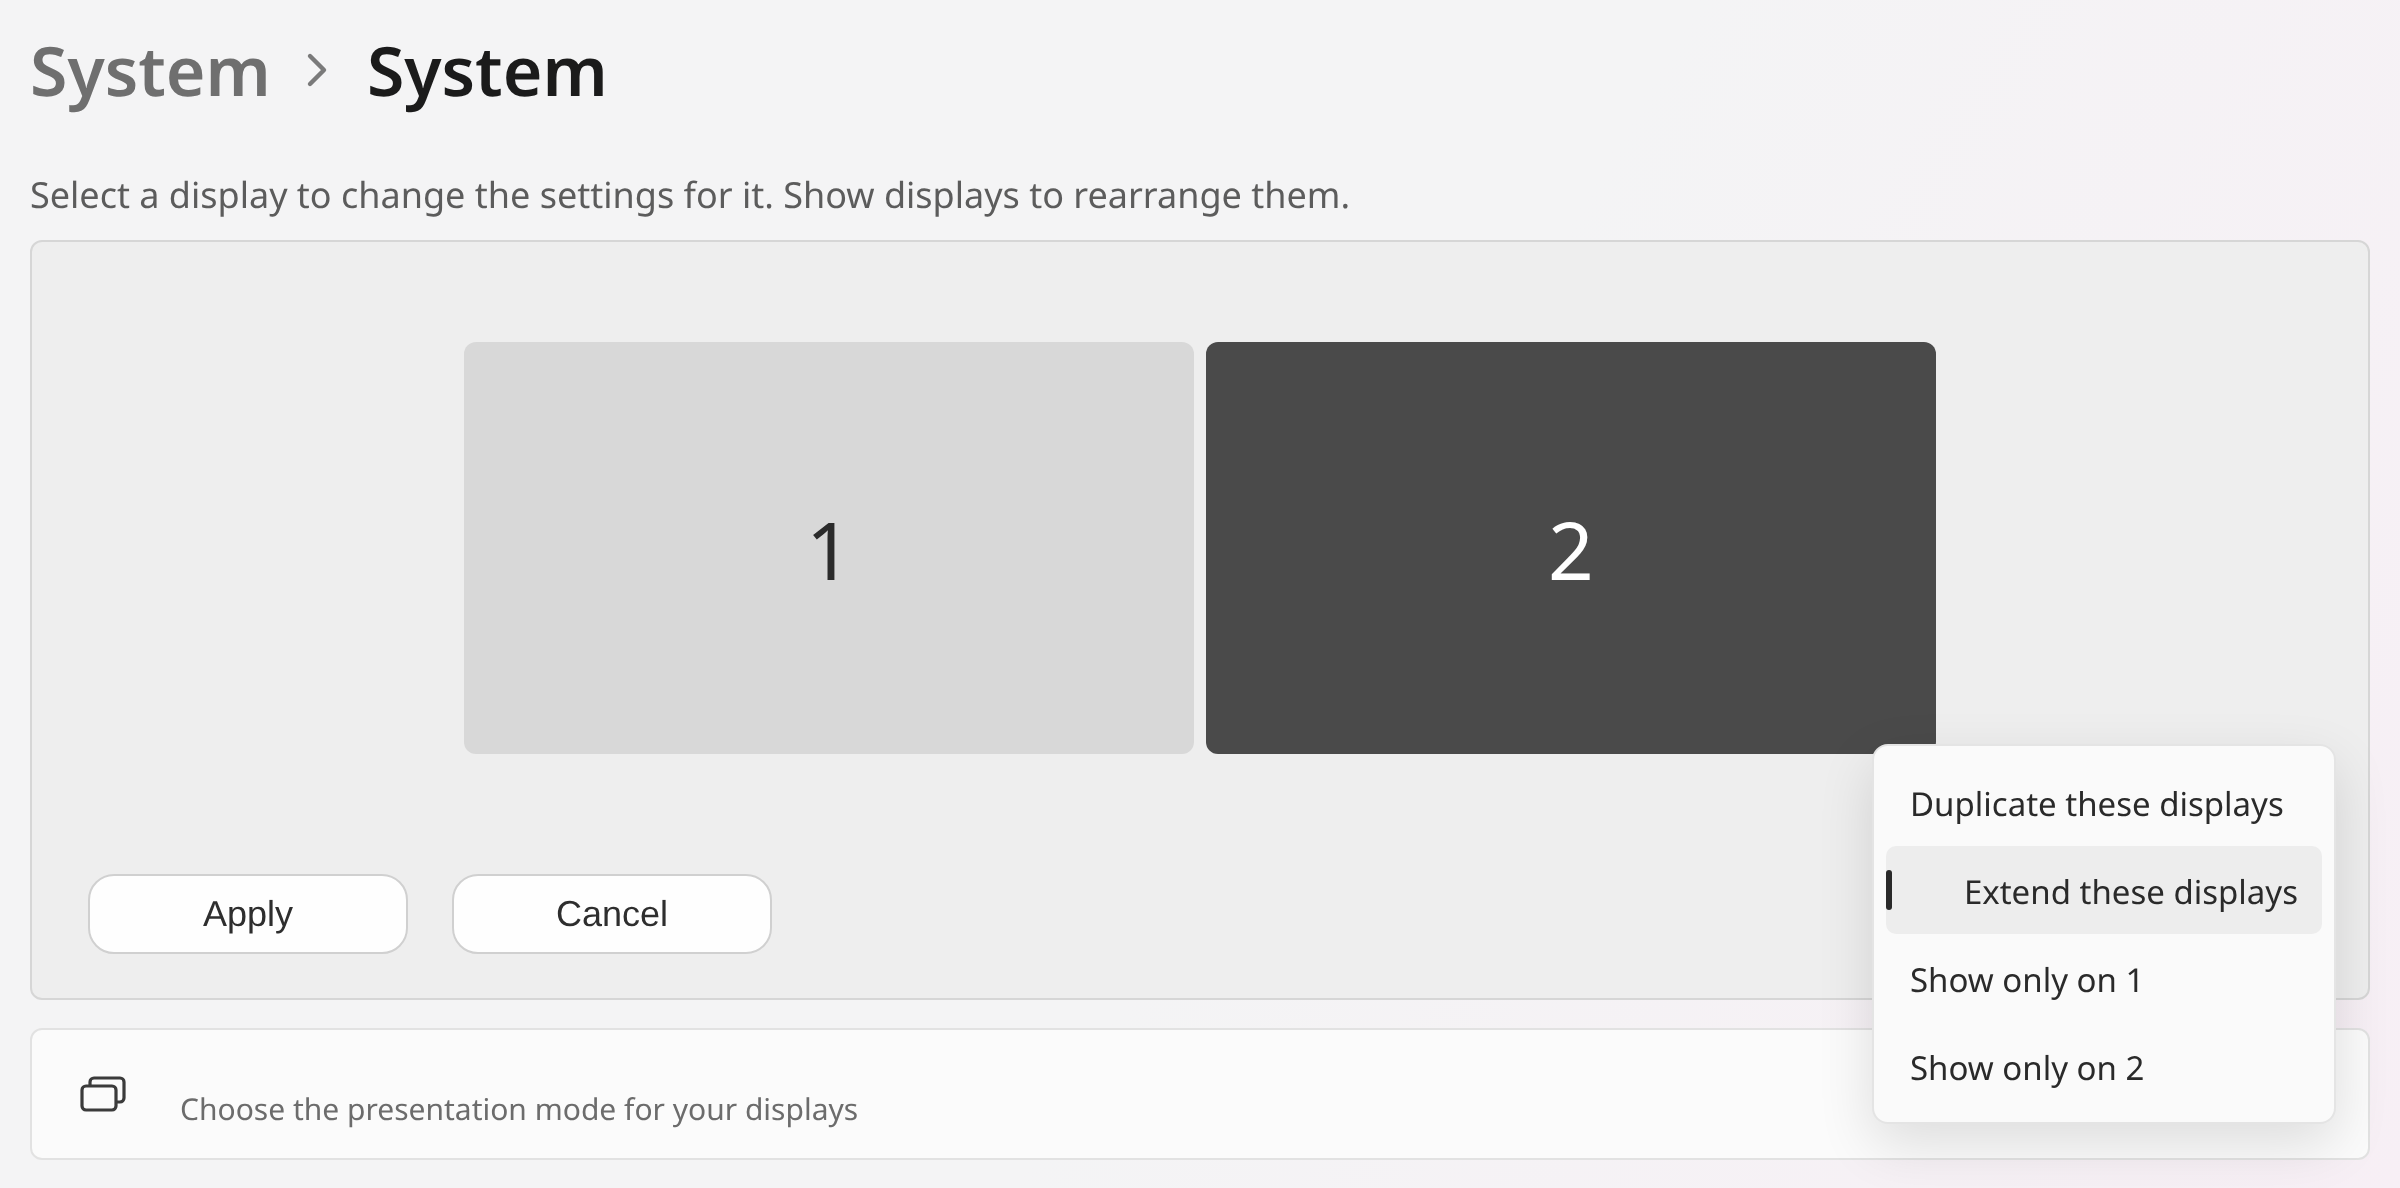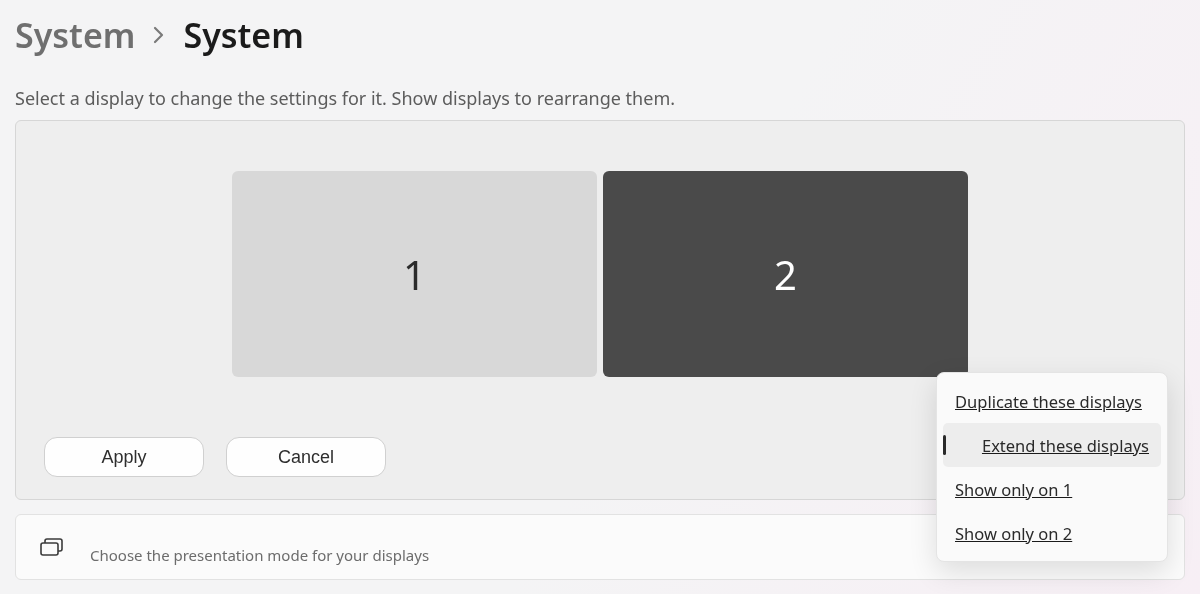--- a/index.html
+++ b/index.html
@@ -132,21 +132,20 @@
     position: absolute;
     right: 32px;
     top: 372px;
     width: 232px;
     background: #fafafa;
     border: 1px solid #e4e4e4;
     border-radius: 8px;
     box-shadow: 0 10px 28px rgba(0,0,0,0.12);
     padding: 6px;
     z-index: 50;
-    text-decoration: underline;
   }
   .flyout-item {
     height: 44px;
     border-radius: 5px;
     display: flex;
     align-items: center;
     padding: 0 12px;
     font-size: 16.5px;
     color: #2a2a2a;
     cursor: pointer;

